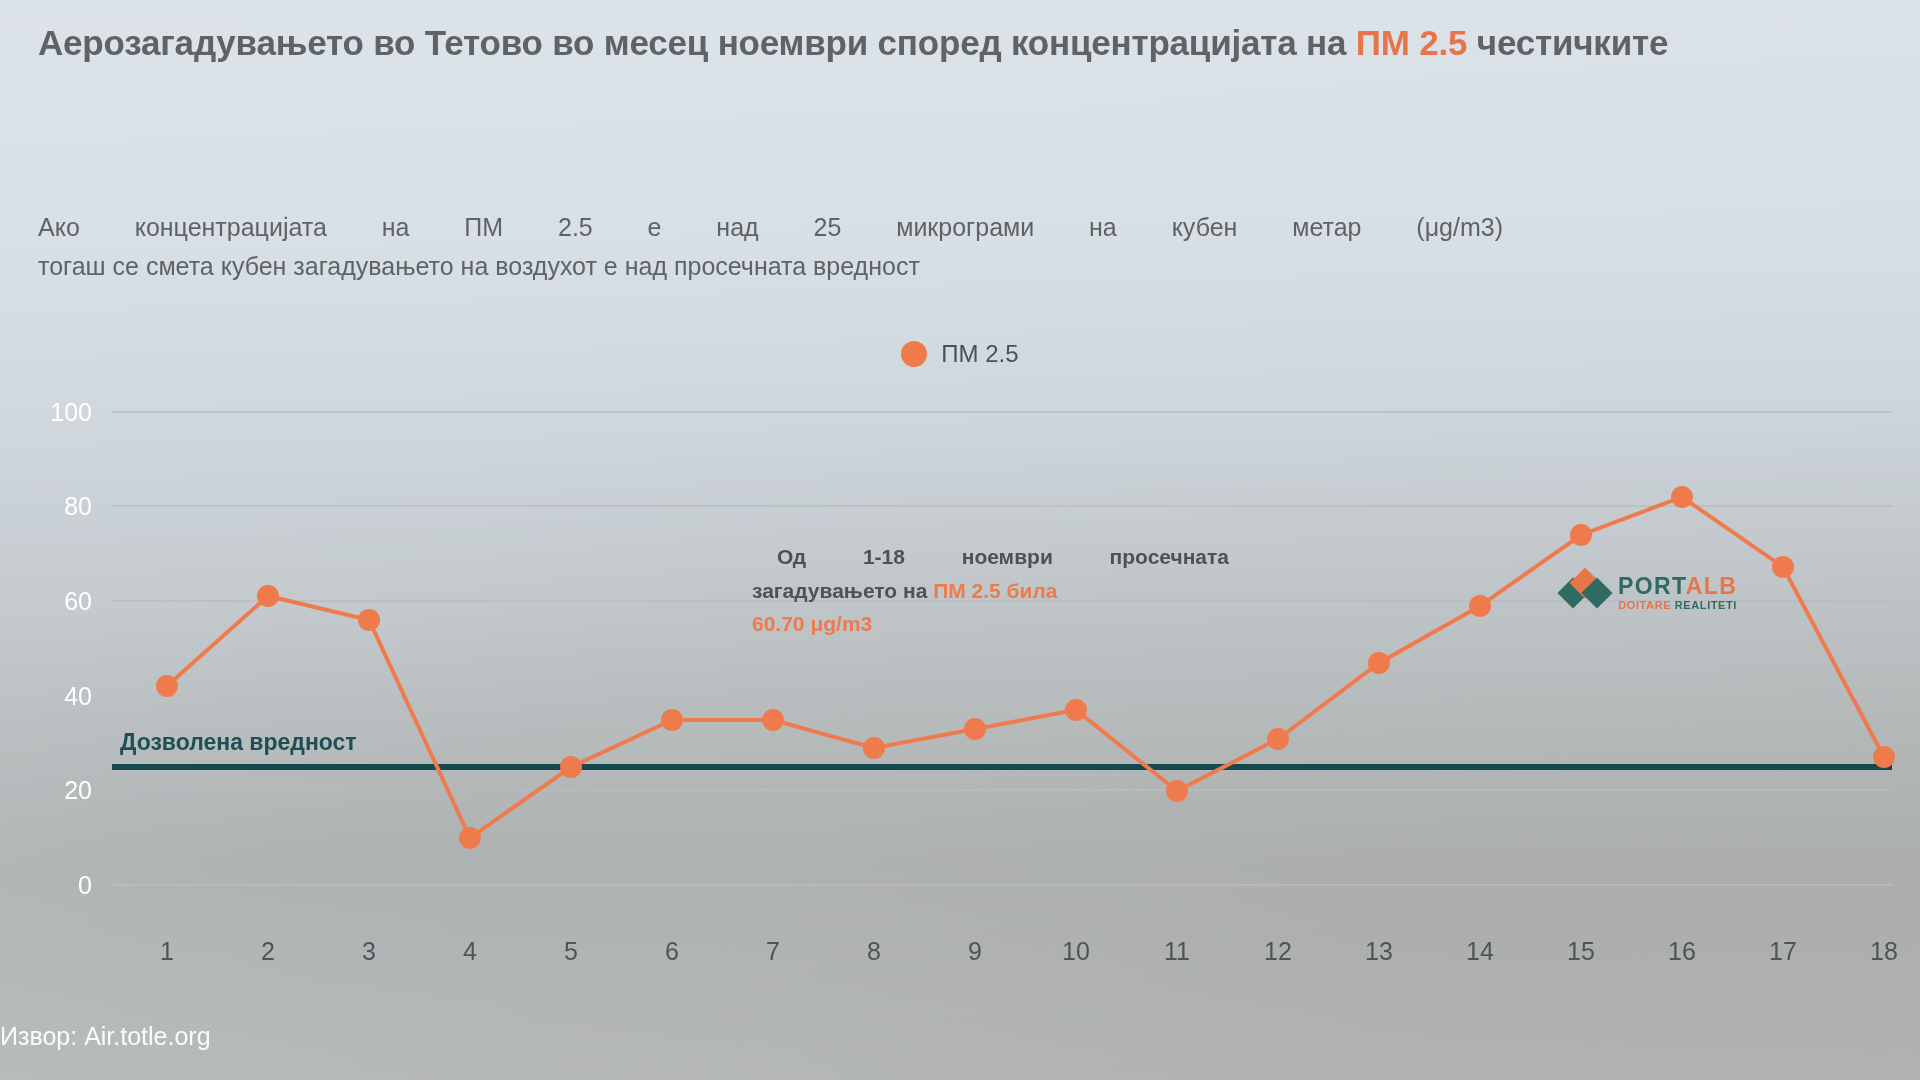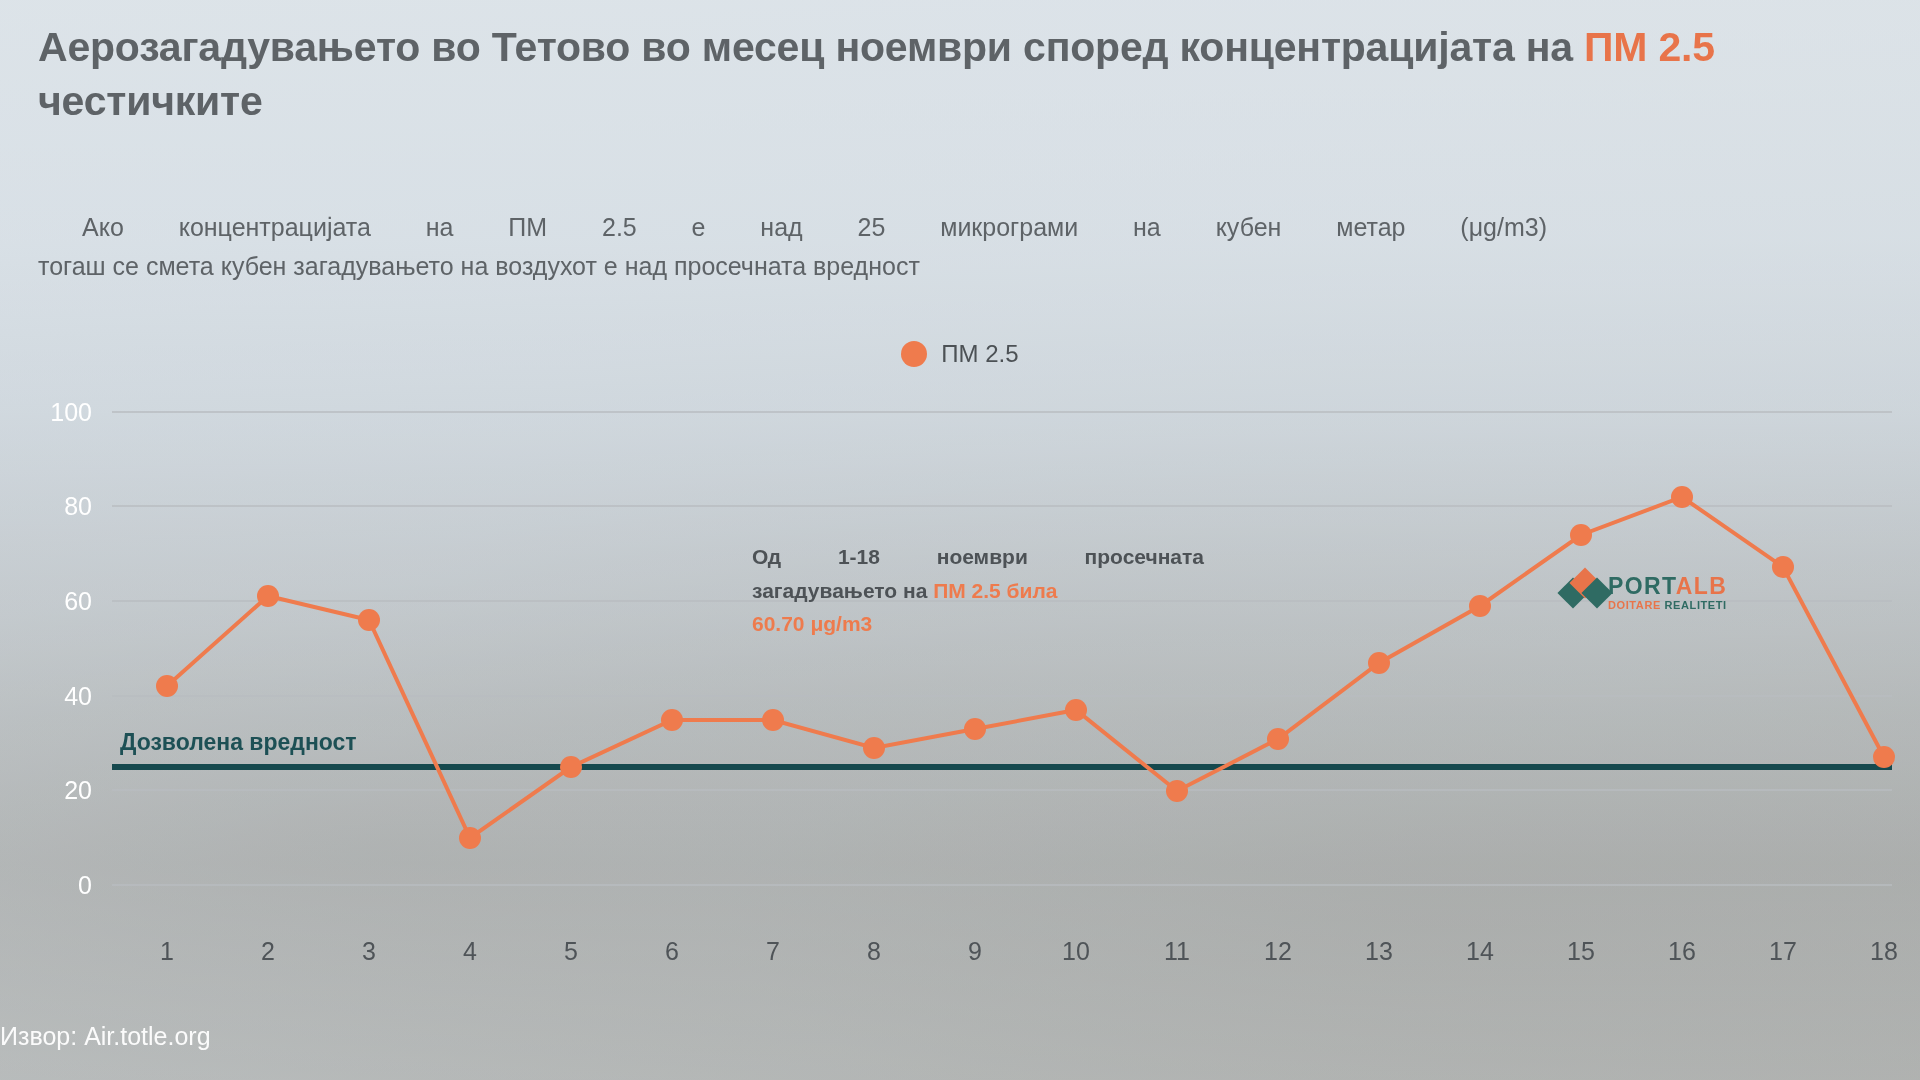--- a/index.html
+++ b/index.html
@@ -47,42 +47,41 @@
     z-index: 2;
     padding: 0;
   }
 
   
   .title {
     position: absolute;
     left: 38px;
     top: 20px;
     width: 1700px;
-    font-size: 41px;
+    font-size: 35px;
     font-weight: bold;
     line-height: 1.32;
     color: #5e6367;
     letter-spacing: -0.2px;
   }
   .title .accent { color: #e8744a; }
 
   .subtitle {
     position: absolute;
     left: 38px;
     top: 208px;
     width: 1490px;
     font-size: 25px;
     line-height: 1.55;
     color: #5e6367;
   }
   .subtitle .line1 {
     text-align: justify;
     text-align-last: justify;
     width: 1465px;
-    margin-left: 44px;
   }
 
   
   .legend {
     position: absolute;
     left: 0;
     top: 340px;
     width: 1920px;
     display: flex;
     justify-content: center;
@@ -136,30 +135,33 @@
     width: 460px;
     font-size: 21px;
     font-weight: bold;
     line-height: 1.6;
     color: #4d5256;
   }
   .annotation .l1 {
     text-align: justify;
     text-align-last: justify;
     width: 452px;
+    margin-left: 25px;
   }
   .annotation .accent { color: #ee7b4d; }
 
   
   .logo {
     position: absolute;
     left: 1562px;
     top: 572px;
     display: flex;
     align-items: center;
+    gap: 10px;
+    text-align: center;
   }
   .logo-mark {
     position: relative;
     width: 46px;
     height: 42px;
   }
   .logo-mark .d {
     position: absolute;
     width: 22px;
     height: 22px;

